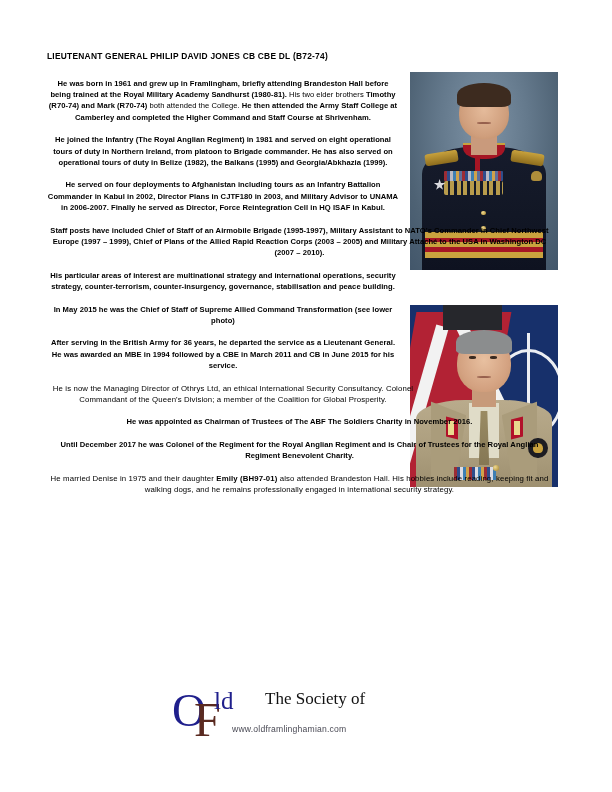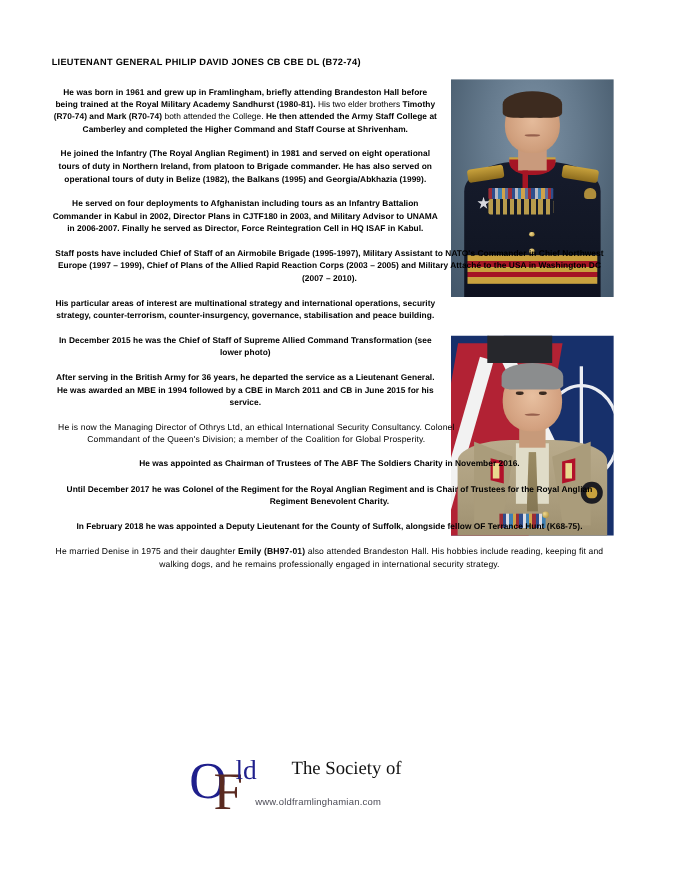--- a/index.html
+++ b/index.html
@@ -492,31 +492,30 @@
     <p class="para w-narrow"><span>He was born in 1961 and grew up in Framlingham, briefly attending Brandeston Hall before being trained at the Royal Military Academy Sandhurst (1980-81).</span><span class="rg"> His two elder brothers </span><span class="bd">Timothy (R70-74)</span><span class="bd"> and Mark (R70-74)</span><span class="rg"> both attended the College.</span><span>  He then attended the Army Staff College at Camberley and completed the Higher Command and Staff Course at Shrivenham.</span></p>
 
     <p class="para w-narrow">He joined the Infantry (The Royal Anglian Regiment) in 1981 and served on eight operational tours of duty in Northern Ireland, from platoon to Brigade commander. He has also served on operational tours of duty in Belize (1982), the Balkans (1995) and Georgia/Abkhazia (1999).</p>
 
     <p class="para w-narrow">He served on four deployments to Afghanistan including tours as an Infantry Battalion Commander in Kabul in 2002, Director Plans in CJTF180 in 2003, and Military Advisor to UNAMA in 2006-2007. Finally he served as Director, Force Reintegration Cell in HQ ISAF in Kabul.</p>
 
     <p class="para w-wide">Staff posts have included Chief of Staff of an Airmobile Brigade (1995-1997), Military Assistant to NATO's Commander in Chief Northwest Europe (1997 – 1999), Chief of Plans of the Allied Rapid Reaction Corps (2003 – 2005) and Military Attaché to the USA in Washington DC (2007 – 2010).</p>
 
     <p class="para w-narrow">His particular areas of interest are multinational strategy and international operations, security strategy, counter-terrorism, counter-insurgency, governance, stabilisation and peace building.</p>
 
-    <p class="para w-narrow">In December 2015 he was the Chief of Staff of Supreme Allied Command Transformation (see lower photo)</p>
+    <p class="para w-narrow">In May 2015 he was the Chief of Staff of Supreme Allied Command Transformation (see lower photo)</p>
 
     <p class="para w-narrow">After serving in the British Army for 36 years, he departed the service as a Lieutenant General. He was awarded an MBE in 1994 followed by a CBE in March 2011 and CB in June 2015 for his service.</p>
 
     <p class="para light w-mid">He is now the Managing Director of Othrys Ltd, an ethical International Security Consultancy.  Colonel Commandant of the Queen's Division; a member of the Coalition for Global Prosperity.</p>
 
     <p class="para w-wide">He was appointed as Chairman of Trustees of The ABF The Soldiers Charity in November 2016.</p>
 
     <p class="para w-wide">Until December 2017 he was Colonel of the Regiment for the Royal Anglian Regiment and is Chair of Trustees for the Royal Anglian Regiment Benevolent Charity.</p>
 
-    <p class="para w-wide"><span>In February 2018 he was appointed a Deputy Lieutenant for the County of Suffolk, alongside fellow OF </span><span class="bd">Terrance Hunt (K68-75)</span><span>.</span></p>
 
     <p class="para light w-wide"><span class="rg">He married Denise in 1975 and their daughter </span><span class="bd">Emily (BH97-01)</span><span class="rg"> also attended Brandeston Hall.  His hobbies include reading, keeping fit and walking dogs, and he remains professionally engaged in international security strategy.</span></p>
 
   </div>
 
   <div class="logo-block">
     <div class="logo-inner">
       <span class="logo-o">O</span>
       <span class="logo-f">F</span>
       <span class="logo-ld">ld</span>

